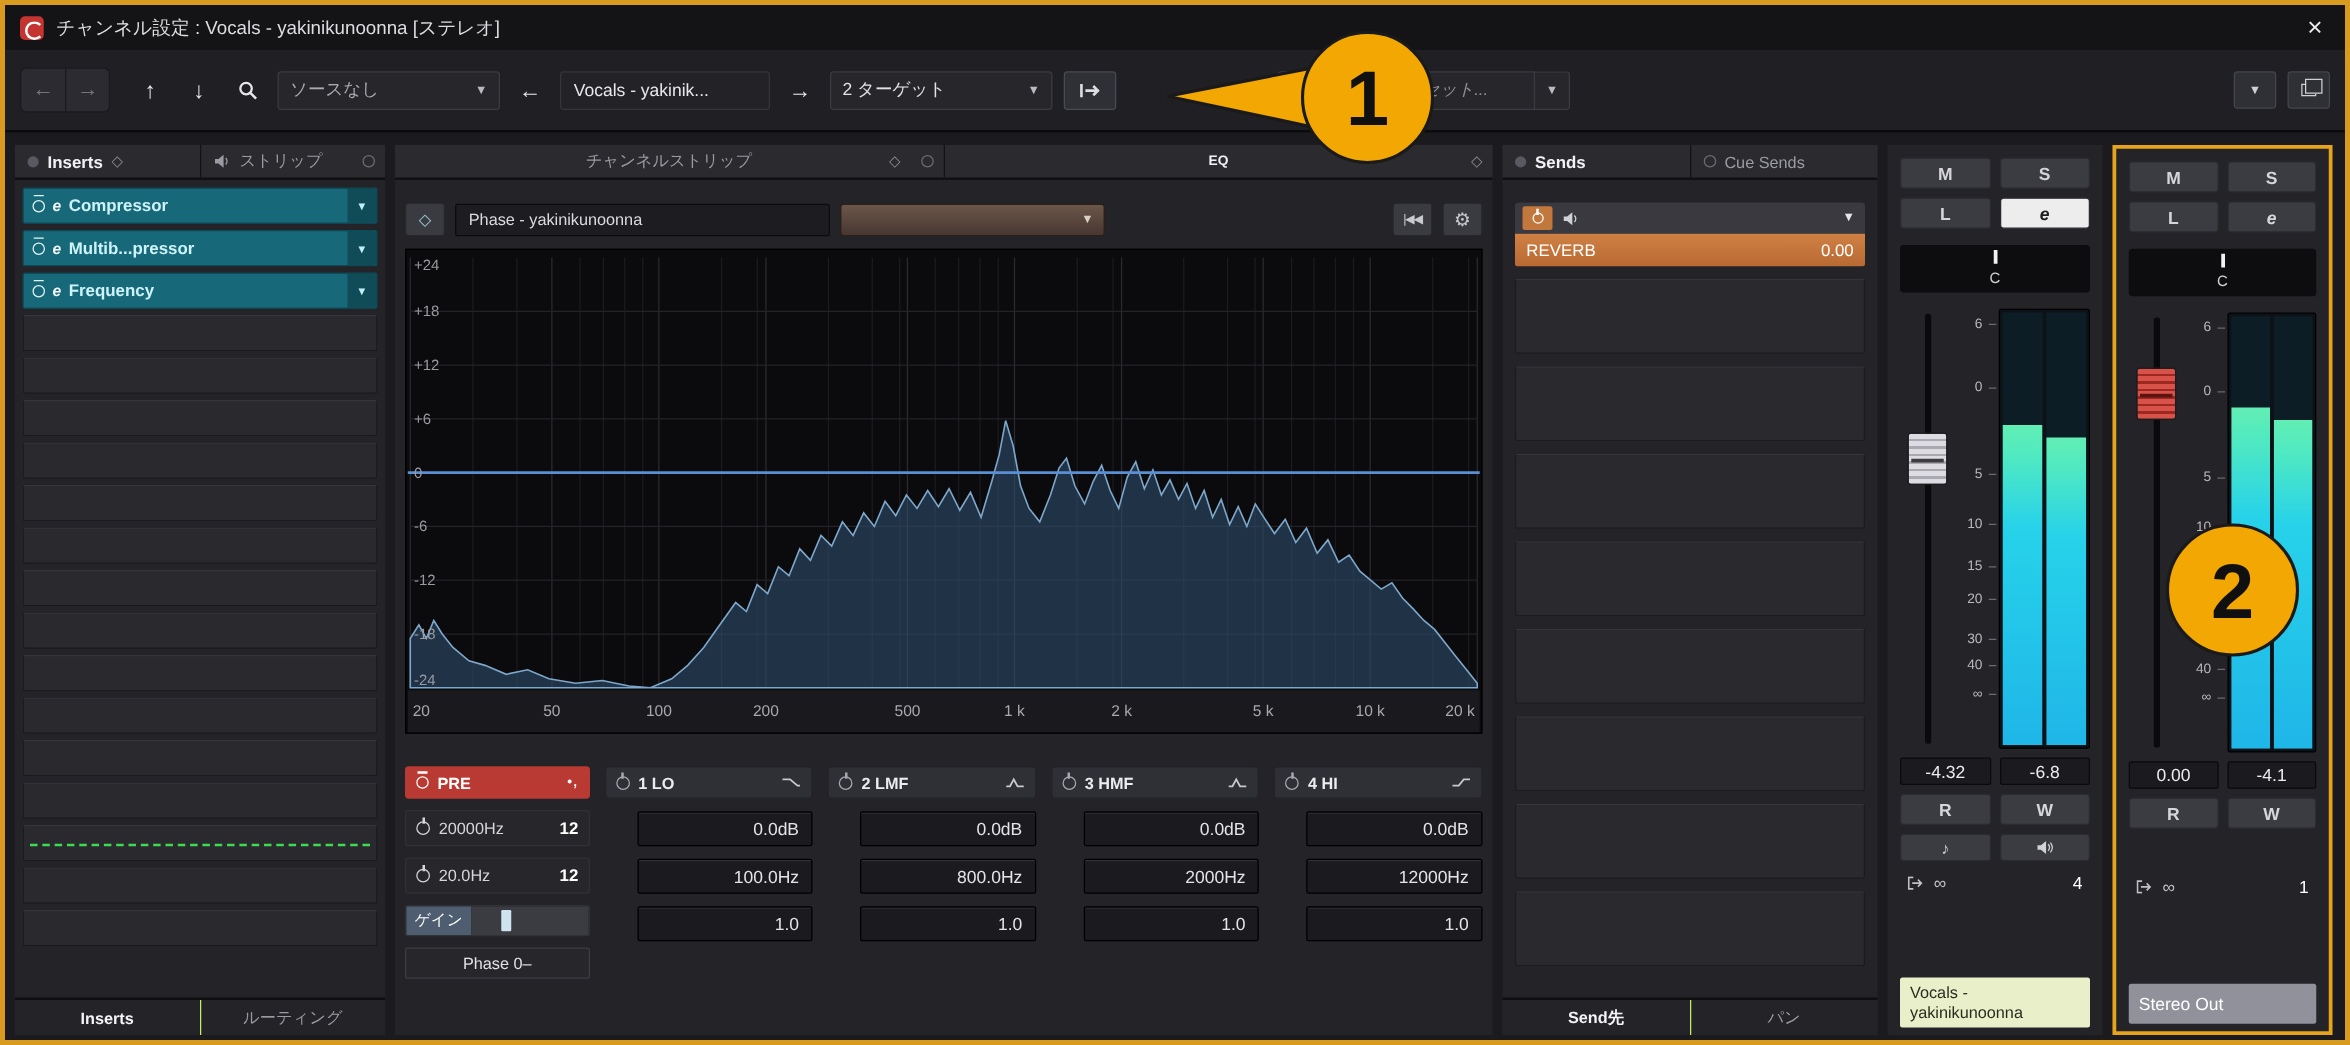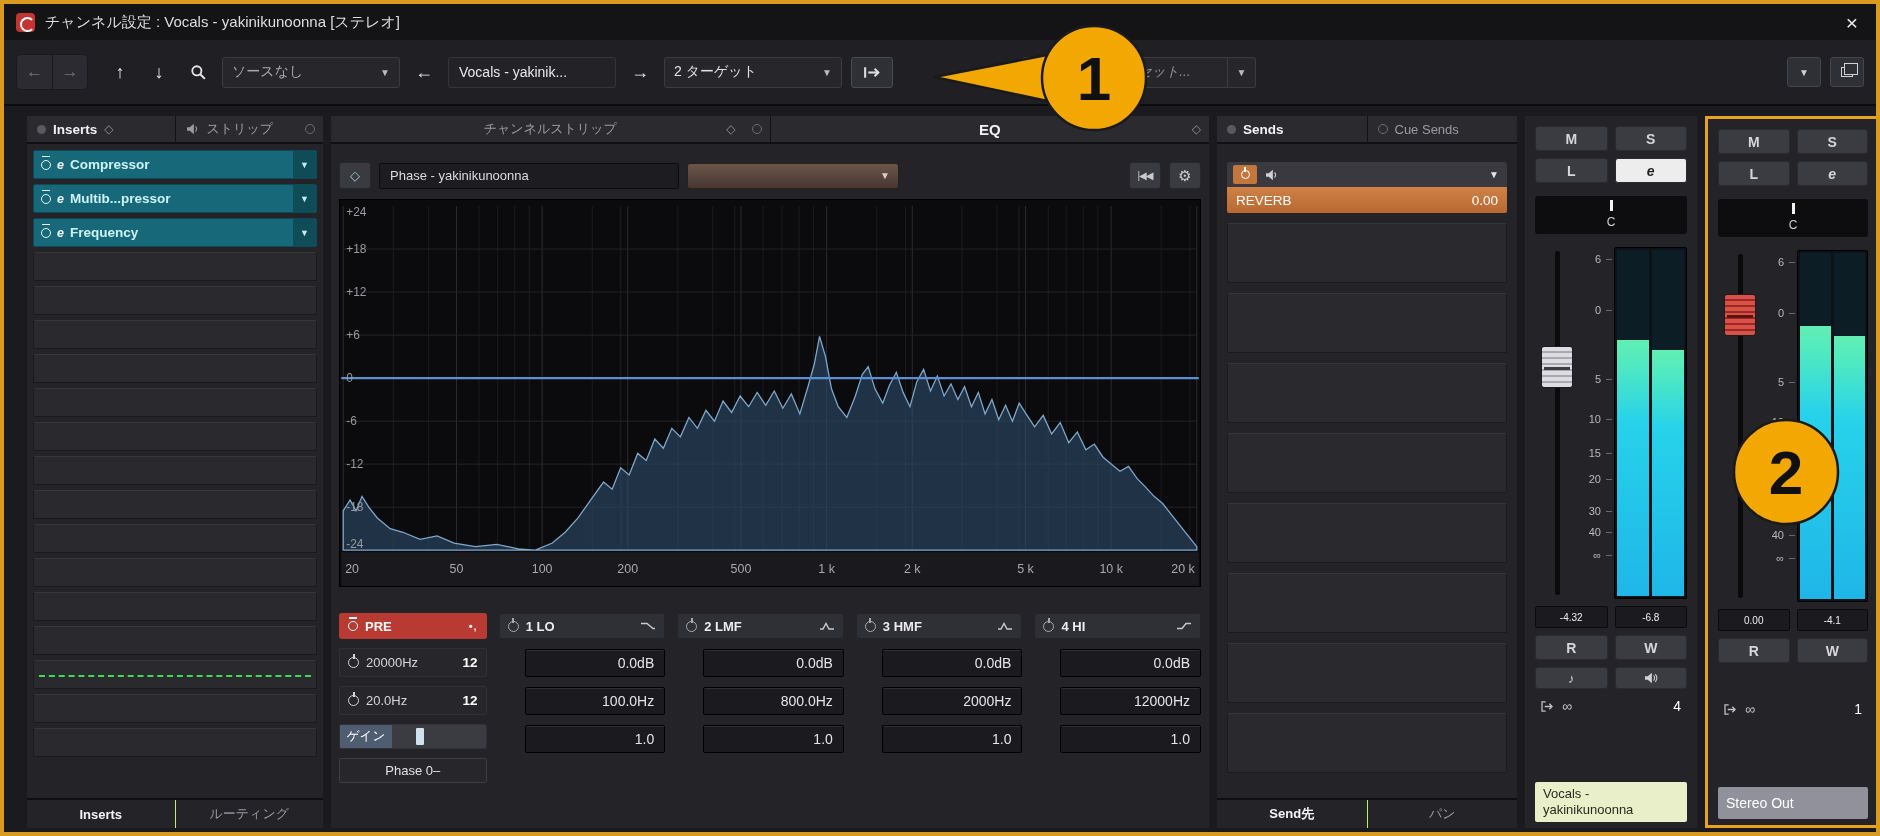--- a/index.html
+++ b/index.html
@@ -43,35 +43,35 @@
                  border-radius:0 3px 3px 0; color:#b9bac1; font-size:10px; }
   .spacer { flex:1; }
   .menubtn { width:34px; height:30px; background:#2f2f36; border:1px solid #45454c; border-radius:3px; color:#cfd0d6; font-size:10px; }
   .layoutbtn { width:34px; height:30px; background:#2f2f36; border:1px solid #45454c; border-radius:3px;
                display:flex; align-items:center; justify-content:center; }
   .winic { width:12px; height:10px; border:1.5px solid #cfd0d6; position:relative; display:inline-block; }
   .winic::after { content:""; position:absolute; left:2px; top:-5px; width:12px; height:10px;
                   border:1.5px solid #cfd0d6; background:#2f2f36; }
 
   
-  .content { position:absolute; top:102px; left:0; right:0; bottom:0;margin-left:15px; }
+  .content { position:absolute; top:102px; left:0; right:0; bottom:0; }
   .panel, .strip { position:absolute; top:10px; bottom:4px; background:#232328; }
   .panel.left  { left:8px;    width:296px; }
   .panel.mid   { left:312px;  width:878px; }
   .panel.sends { left:1198px; width:300px; }
   .strip       { left:1506px; width:172px; display:flex; flex-direction:column; padding:8px 10px 6px; }
   .strip.out   { left:1686px; width:176px; border:3px solid #e8a31d; }
 
   
   .tabrow { height:28px; background:#2a2a2f; border-bottom:2px solid #101013; display:flex; }
   .tabcell { flex:1; display:flex; align-items:center; gap:7px; padding:0 10px; position:relative; }
   .tabcell + .tabcell { border-left:1px solid #131316; }
   .tablbl { color:#9b9ca3; font-size:13px; }
   .tablbl.on { color:#f2f2f5; font-weight:bold; font-size:13.5px; }
-  .tablbl.big { font-size:15px; }
+  .tablbl.big { font-size:11px; }
   .ind { width:9px; height:9px; border-radius:50%; background:#595a61; display:inline-block; }
   .ring { width:10px; height:10px; border-radius:50%; border:1.5px solid #6b6c73; display:inline-block; }
   .dia { color:#8a8b92; font-size:12px; }
   .abs-r1 { position:absolute; right:34px; }
   .abs-r2 { position:absolute; right:8px; }
   .cellcenter { justify-content:center; }
 
   
   .inslist { padding:6px 6px 0; }
   .ins-row { height:29px; margin-bottom:5px; border-radius:2px; display:flex; align-items:center; }
@@ -173,21 +173,21 @@
   .out .cap { background:repeating-linear-gradient(to bottom,#d8524a 0 4px,#9c2822 4px 6px); }
   .out .cap::after { border-top-color:#5c1410; }
   .scale { width:25px; position:relative; font-size:11px; color:#b8b8be; }
   .scale span { position:absolute; right:3px; transform:translateY(-50%); }
   .mticks { width:10px; position:relative; }
   .mticks i { position:absolute; right:2px; width:6px; border-top:1px solid #6a6a72; }
   .meters { flex:1; display:flex; gap:3px; padding:2px; background:#0c1216; border:1px solid #000; border-radius:2px; }
   .mbar { flex:1; position:relative; background:#0d1d26; overflow:hidden; }
   .meter-fill { position:absolute; bottom:0; left:0; right:0;
                 background:linear-gradient(to top,#1fb6e8 0%,#27d2ea 68%,#4fe9c2 90%,#62eeb4 100%); }
-  .vbox { flex:1; height:22px; background:#1b1b1f; border:1px solid #0a0a0c; color:#ececf0; font-size:10px;
+  .vbox { flex:1; height:22px; background:#1b1b1f; border:1px solid #0a0a0c; color:#ececf0; font-size:14px;
           display:flex; align-items:center; justify-content:center; border-radius:2px; }
   .sbtn.small { height:22px; font-size:13px; font-weight:normal; color:#d0d0d6; }
   .ghost { visibility:hidden; }
   .linkrow { margin-top:6px; display:flex; align-items:center; gap:8px; padding:0 6px; height:22px; color:#c0c0c6; }
   .linkrow .chnum { margin-left:auto; color:#fff; font-size:14px; }
   .infty { font-size:14px; }
   .nameplate { margin-top:auto; border-radius:2px; padding:4px 8px; font-size:13px; min-height:38px; }
   .nameplate.vocals { background:#e9efc9; color:#2a2a20; line-height:16px; }
   .out .nameplate { background:#91919b; color:#fff; display:flex; align-items:center; min-height:32px; font-size:14px; }
 

